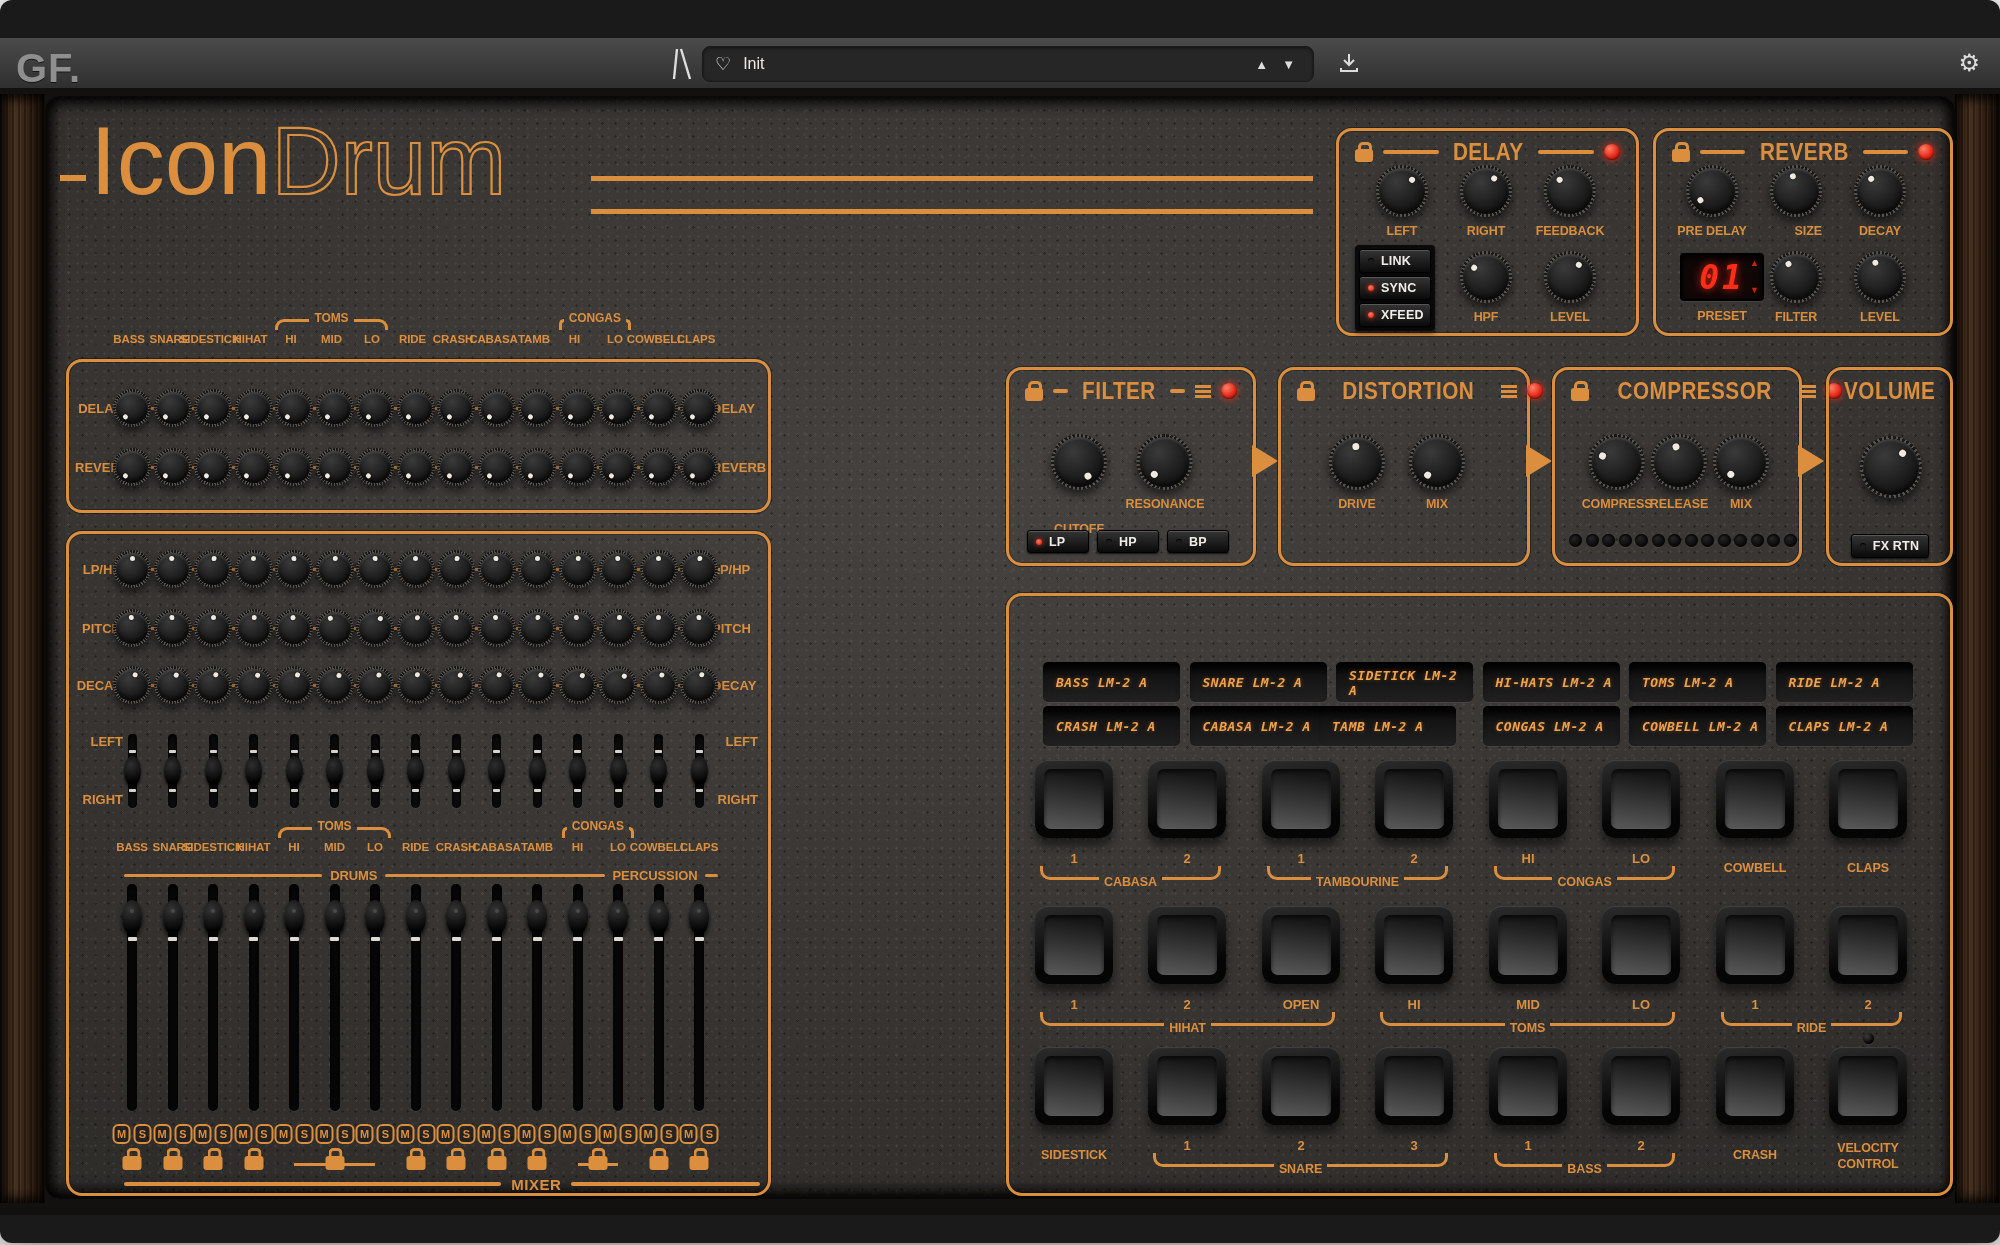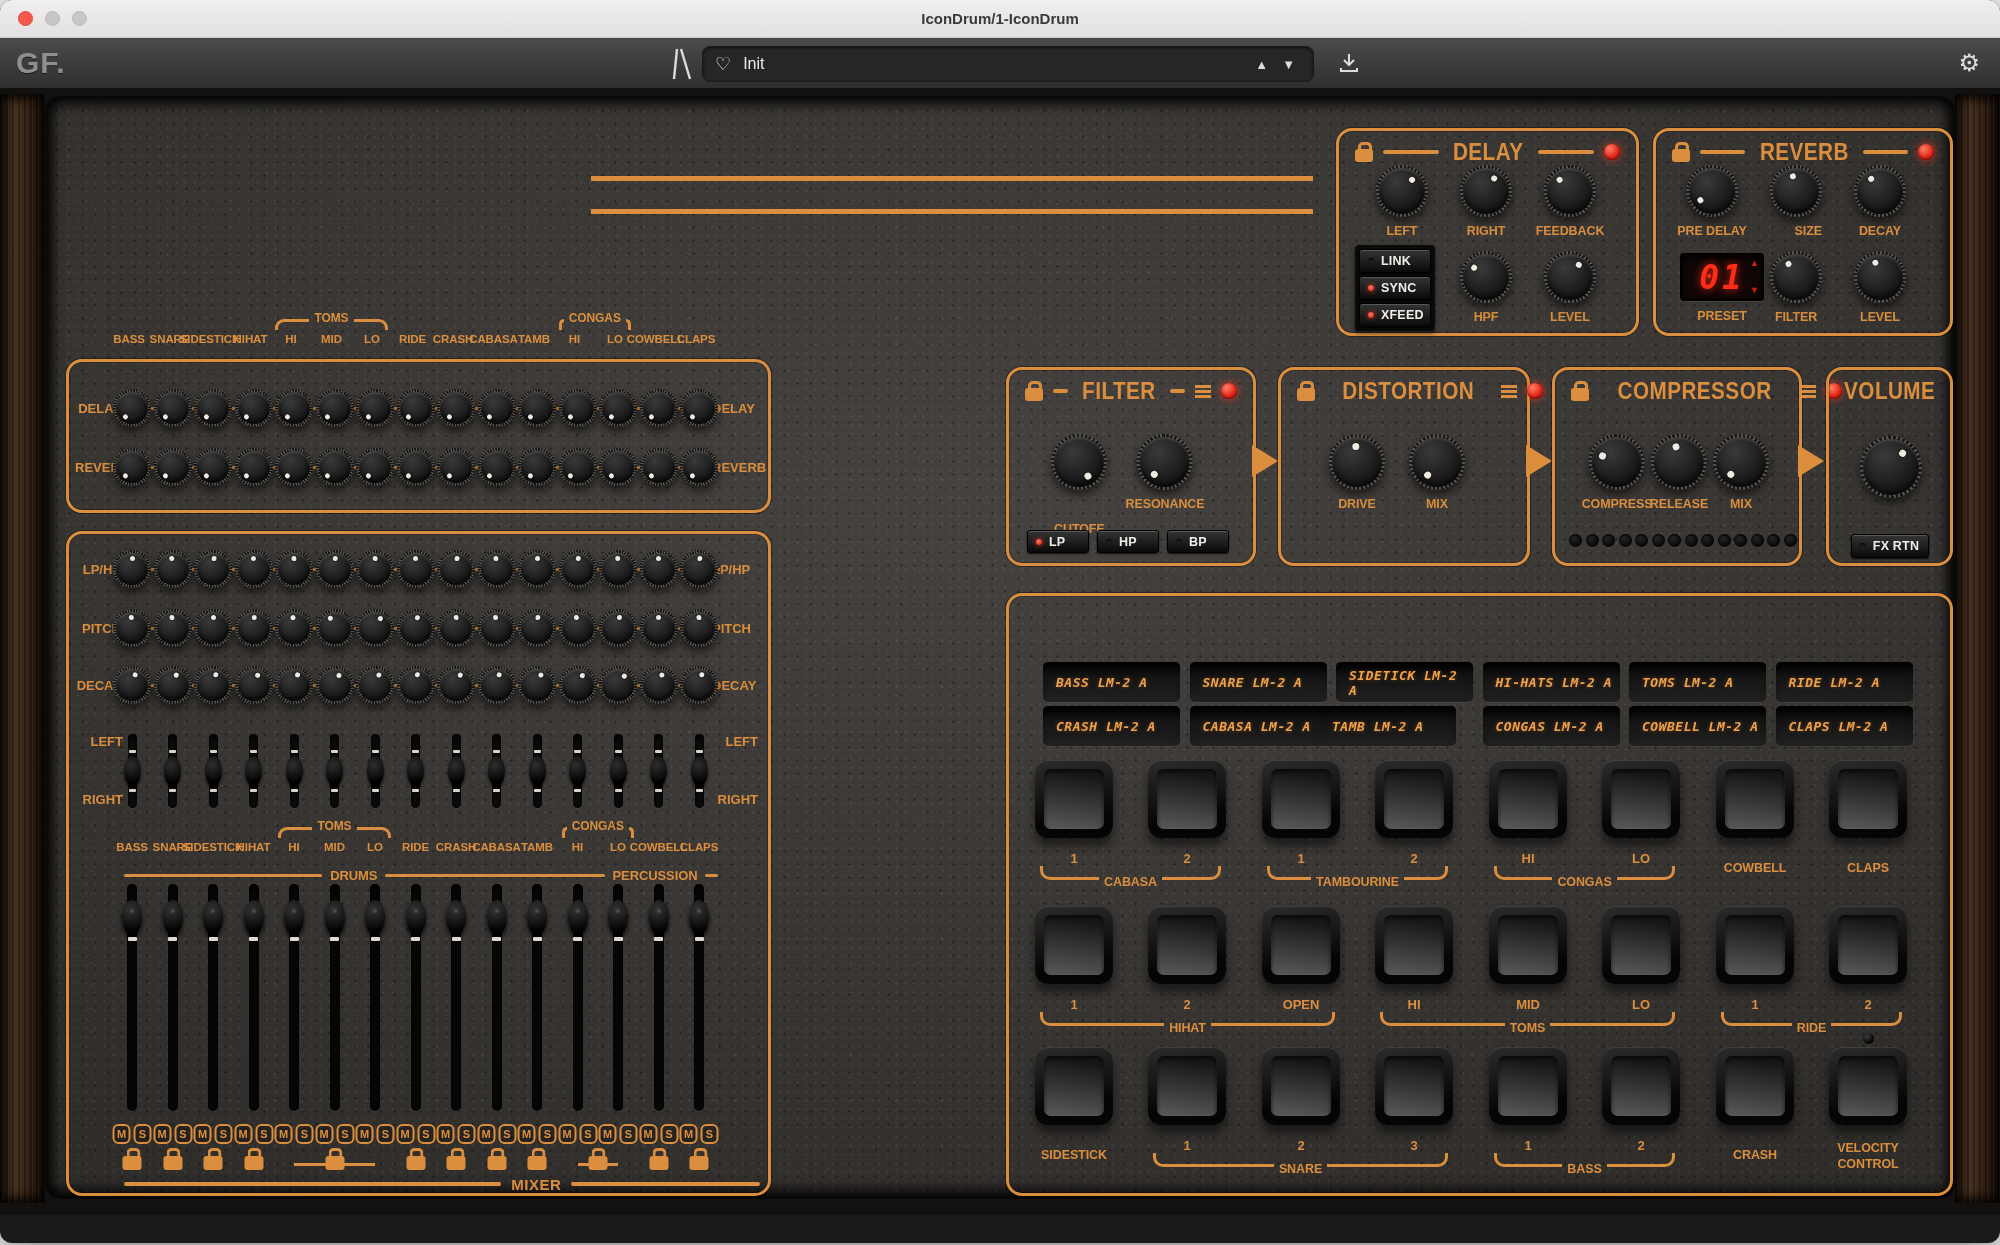--- a/index.html
+++ b/index.html
@@ -15,21 +15,21 @@
   
   .titlebar{position:absolute;left:0;top:0;right:0;height:38px;background:linear-gradient(#f0eeee,#e2e0e0);border-bottom:1px solid #c9c7c7;display:flex;align-items:center;}
   .traffic{display:flex;gap:12px;padding-left:18px;}
   .tl{width:15px;height:15px;border-radius:50%;}
   .tl.red{background:#f5574d;border:1px solid #dd4a40;}
   .tl.gray{background:#c9c7c6;border:1px solid #b9b7b6;}
   .wtitle{position:absolute;left:0;right:0;text-align:center;font-size:15px;font-weight:600;color:#3b3b3b;}
 
   
   .toolbar{position:absolute;left:0;top:38px;right:0;height:52px;background:linear-gradient(#4b4b4b,#2f2f2f);border-bottom:2px solid #101010;}
-  .gf{position:absolute;left:16px;top:8px;font-size:30px;font-weight:bold;letter-spacing:1px;color:#8f8f8f;text-shadow:0 1px 0 rgba(0,0,0,.6);}
+  .gf{position:absolute;left:16px;top:8px;font-size:40px;font-weight:bold;letter-spacing:1px;color:#8f8f8f;text-shadow:0 1px 0 rgba(0,0,0,.6);}
   .sticks{position:absolute;left:668px;top:10px;}
   .presetbox{position:absolute;left:702px;top:8px;width:612px;height:36px;background:#262626;border:1px solid #1a1a1a;border-radius:8px;display:flex;align-items:center;padding:0 12px;box-shadow:inset 0 1px 3px rgba(0,0,0,.6);}
   .heart{font-size:18px;color:#e8e8e8;margin-right:12px;line-height:1;}
   .presetname{color:#eceae6;font-size:16px;flex:1;}
   .updown{display:flex;gap:14px;margin-right:6px;}
   .tri{color:#ddd;font-size:13px;line-height:1;}
   .toolicon{position:absolute;top:14px;color:#ddd;}
   .saveicon{left:1338px;}
   .gear{right:20px;top:11px;font-size:24px;color:#ddd;}
 
@@ -172,28 +172,20 @@
   .cc{font-size:14px;font-weight:bold;letter-spacing:.5px;}
   .uicon{font-size:19px;line-height:1;color:#e6e6e6;}
   .grip{width:18px;height:18px;background:repeating-linear-gradient(135deg,transparent 0 3px,#cfcfcf 3px 5px);clip-path:polygon(100% 0,100% 100%,0 100%);}
   svg{display:block;}
 </style>
 </head>
 <body>
 
 <div class="window">
 
-  <div class="titlebar">
-    <div class="traffic">
-      <span class="tl red"></span>
-      <span class="tl gray"></span>
-      <span class="tl gray"></span>
-    </div>
-    <div class="wtitle">IconDrum/1-IconDrum</div>
-  </div>
 
   <div class="toolbar">
     <div class="gf">GF.</div>
     <div class="sticks">
       <svg width="26" height="32" viewBox="0 0 26 32">
           <line x1="9" y1="1" x2="6" y2="31" stroke="#ddd" stroke-width="2.4"></line>
           <line x1="13" y1="1" x2="22" y2="31" stroke="#ddd" stroke-width="2.4"></line>
         </svg>
     </div>
     <div class="presetbox">
@@ -213,20 +205,26 @@
     </div>
     <div class="toolicon gear">⚙</div>
   </div>
 
   <div class="device">
     <div class="wood left"></div>
     <div class="wood right"></div>
 
     <div class="faceplate">
 
+      <div class="logo">
+        <span class="logo-dash"></span>
+        <span class="logotext">
+          <span class="logo-first">Icon</span><span class="logo-second">Drum</span>
+        </span>
+      </div>
       <div class="lline" style="top:79px;"></div>
       <div class="lline" style="top:112px;"></div>
 
       <section class="panel" style="left:1290px;top:31px;width:303px;height:208px;">
         <div class="ptitle">
           <span class="lockicon"></span>
           <span class="tline"></span>
           <h3>DELAY</h3>
           <span class="tline"></span>
           <span class="led"></span>

